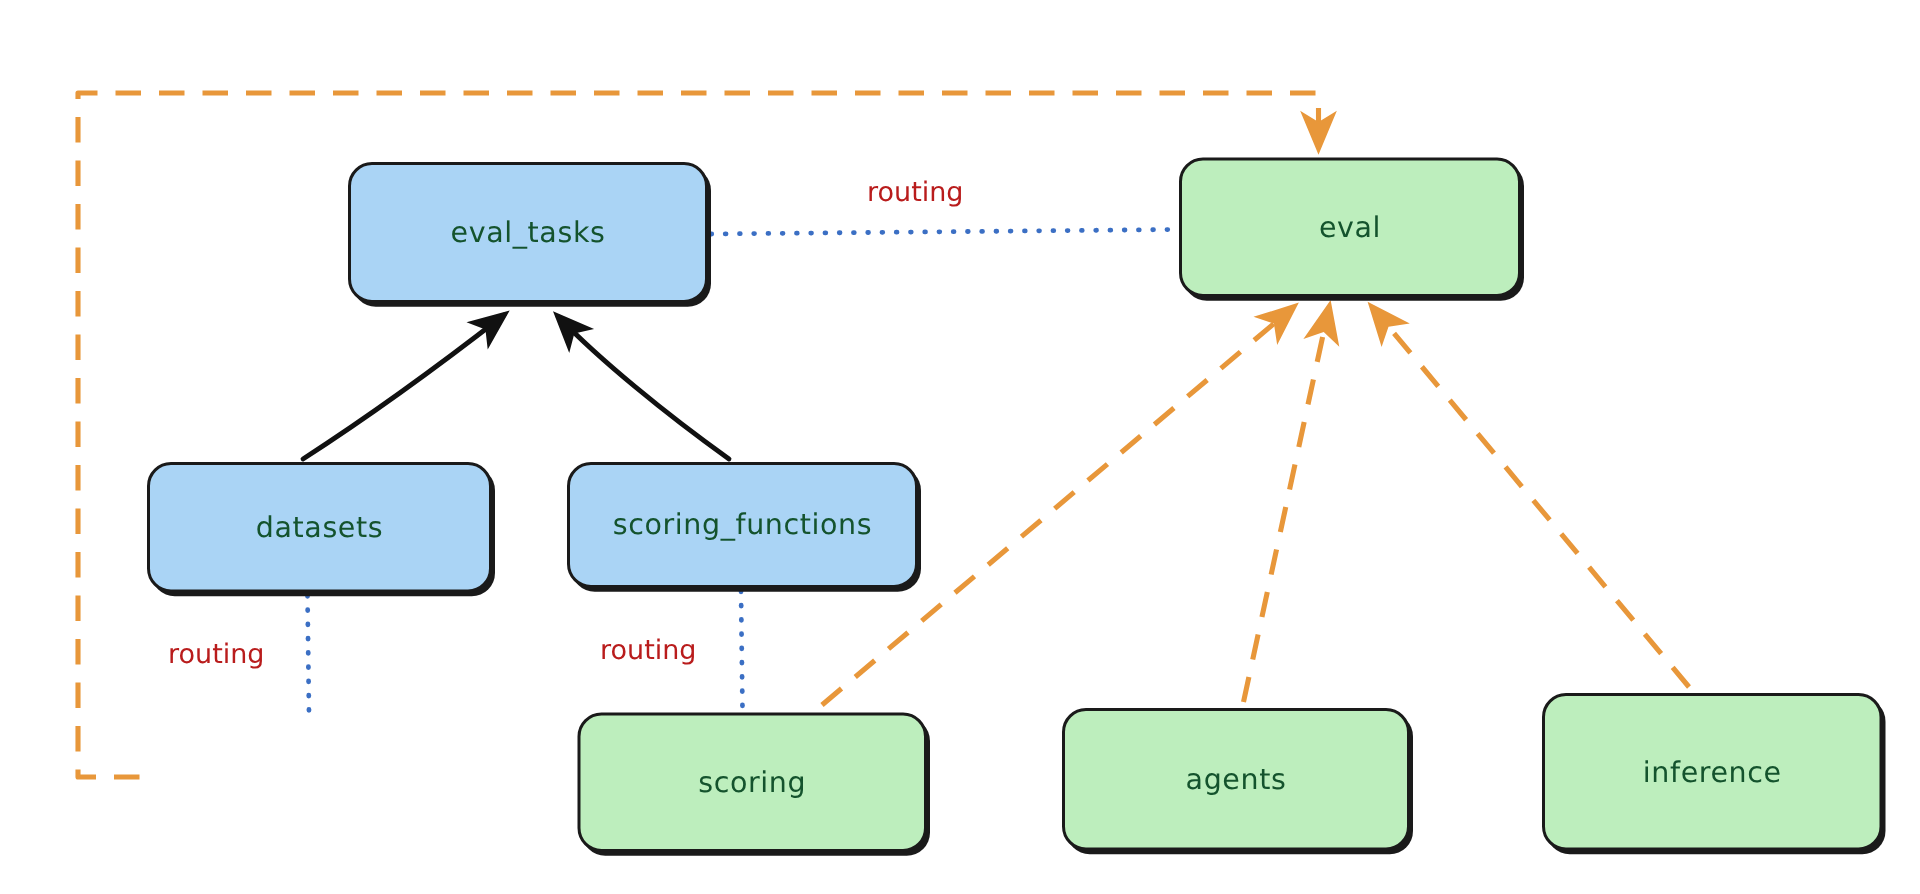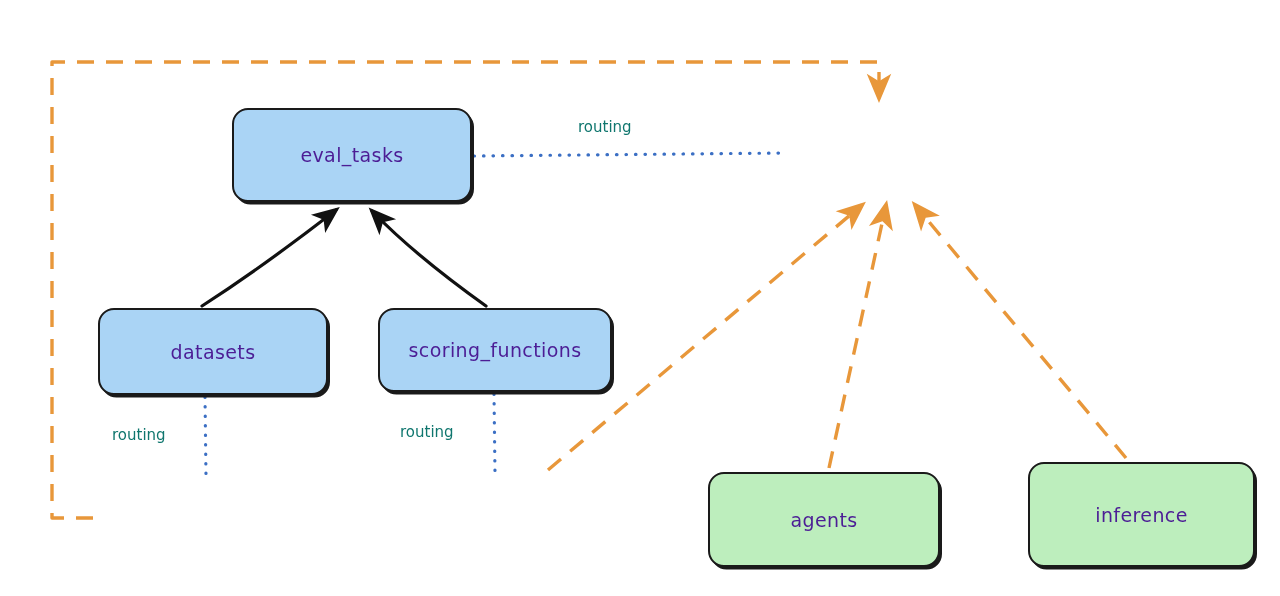--- a/index.html
+++ b/index.html
@@ -34,32 +34,32 @@
     justify-content: center;
     border: 2.6px solid #1a1a1a;
     border-radius: 16px;
     box-shadow: 2.5px 3px 0 -0.5px #1a1a1a;
     z-index: 2;
   }
   .node .node-label {
     font-family: "DejaVu Sans", sans-serif;
     font-size: 19px;
     letter-spacing: 0.4px;
-    color: #4c1d95;
+    color: #14532d;
     white-space: nowrap;
     user-select: none;
   }
   .node.blue  { background: #aad4f5; }
   .node.green { background: #bdeebd; }
 
   .edge-label {
     position: absolute;
     font-family: "DejaVu Sans", sans-serif;
-    font-size: 15px;
-    color: #0f766e;
+    font-size: 18px;
+    color: #b91c1c;
     white-space: nowrap;
     z-index: 3;
     user-select: none;
   }
 </style>
 </head>
 <body>
 
 <div id="canvas">
 
@@ -108,30 +108,36 @@
 
     <g>
       <path d="M1126,458 L915,205" fill="none" stroke="#e8973a" stroke-width="3.4" stroke-linecap="butt" stroke-dasharray="17 12" marker-end="url(#arrow-orange)"></path>
     </g>
   </svg>
 
   <div class="node blue" style="left:232px; top:108px; width:240px; height:94px;">
     <span class="node-label">eval_tasks</span>
   </div>
 
+  <div class="node green" style="left:786px; top:105px; width:228px; height:93px;">
+    <span class="node-label">eval</span>
+  </div>
 
   <div class="node blue" style="left:98px; top:308px; width:230px; height:87px;text-align:center;">
     <span class="node-label">datasets</span>
   </div>
 
   <div class="node blue" style="left:378px; top:308px; width:234px; height:84px;">
     <span class="node-label">scoring_functions</span>
   </div>
 
 
+  <div class="node green" style="left:385px; top:475px; width:233px; height:93px;">
+    <span class="node-label">scoring</span>
+  </div>
 
   <div class="node green" style="left:1028px; top:462px; width:227px; height:105px;">
     <span class="node-label">inference</span>
   </div>
 
   <div class="node green" style="left:708px; top:472px; width:232px; height:95px;">
     <span class="node-label">agents</span>
   </div>
 
   <div class="edge-label" style="left:578px; top:118px;">routing</div>

